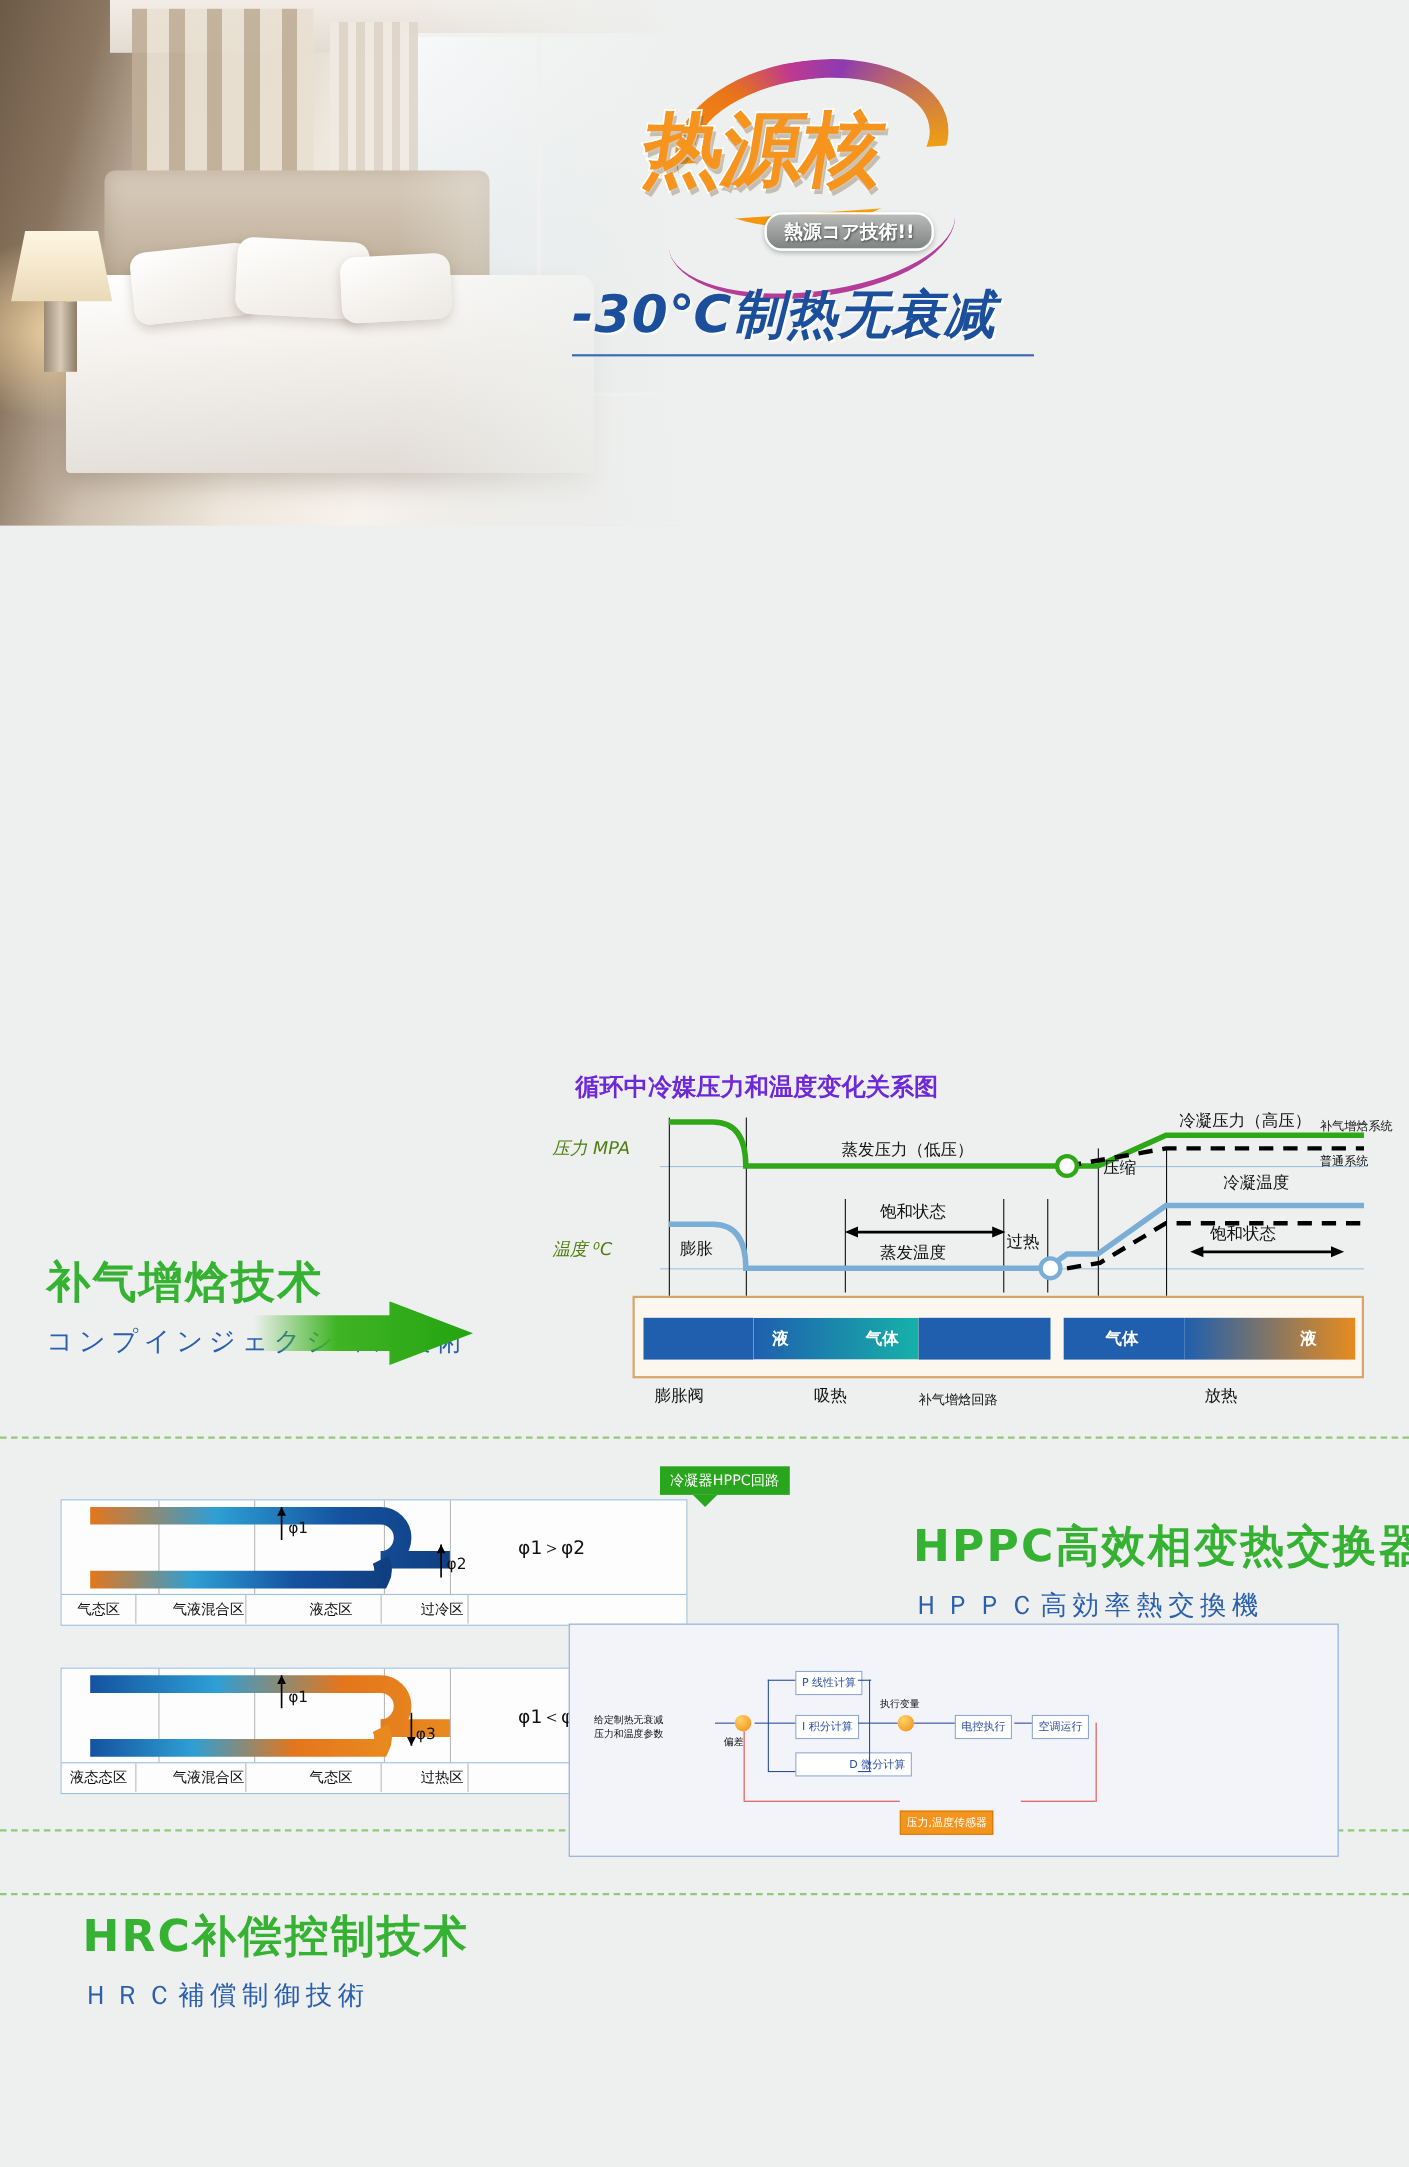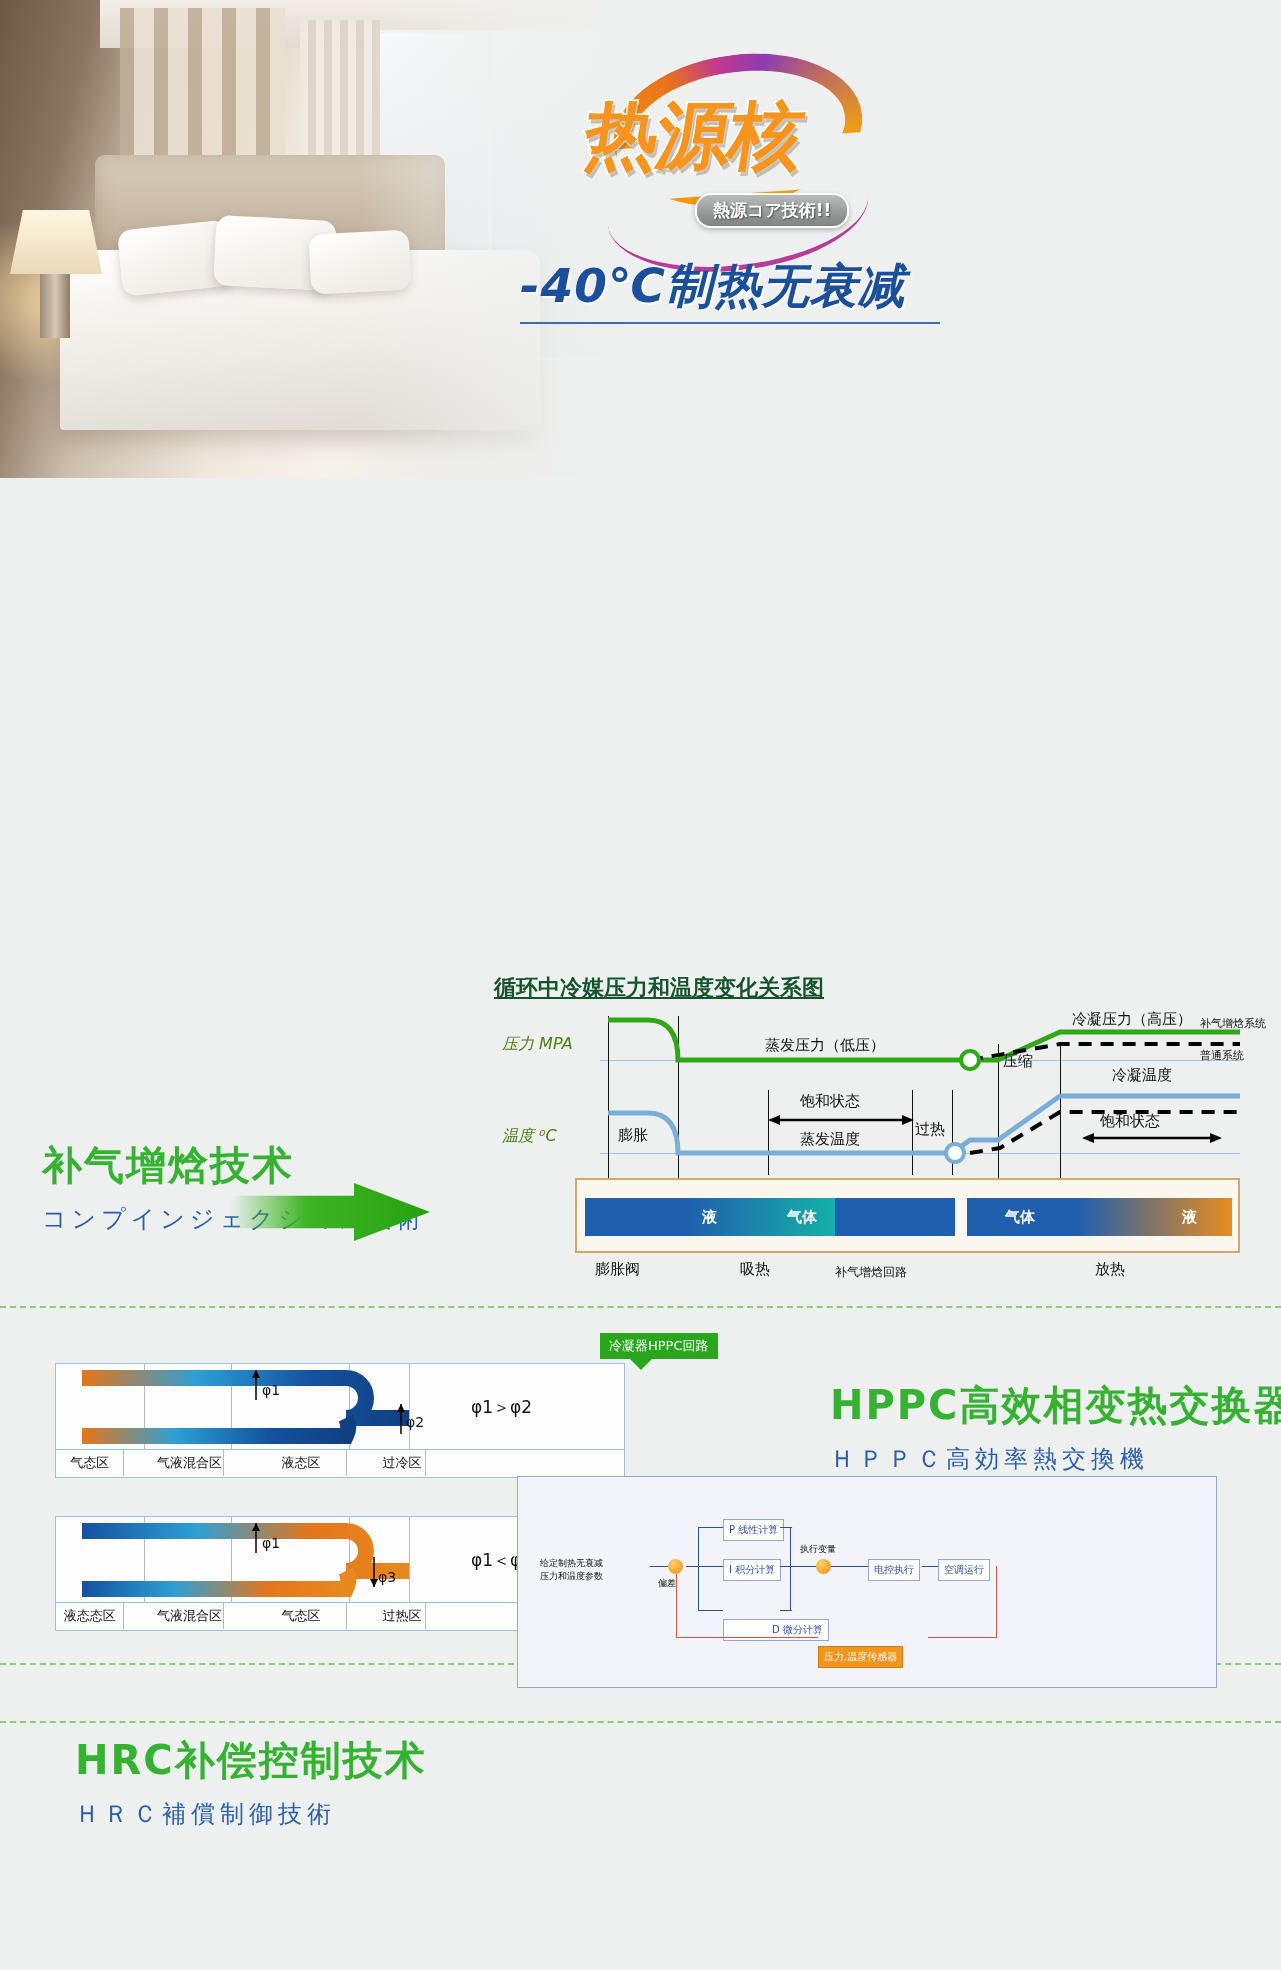--- a/index.html
+++ b/index.html
@@ -120,21 +120,21 @@
   .sec { position:absolute; left:0; width:1281px; }
   .divider{
     position:absolute; left:0; width:1281px; height:0;
     border-top:2px dashed #5fb63a; opacity:.65;
   }
   .title-cn { font-size:40px; font-weight:bold; color:#36b233; letter-spacing:2px; white-space:nowrap; }
   .title-jp { font-size:24px; color:#2a5fae; letter-spacing:5px; margin-top:10px; white-space:nowrap; }
 
   
   .chart-title{
-    position:absolute; left:494px; top:495px; font-size:22px; font-weight:bold; color:#14532d; white-space:nowrap;text-decoration:underline;
+    position:absolute; left:523px; top:495px; font-size:22px; font-weight:bold; color:#6d28d9; white-space:nowrap;
   }
   .chartbox{ position:absolute; left:500px; top:530px; width:740px; height:300px; }
   .axis-label{ position:absolute; font-size:16px; color:#4d7c0f; white-space:nowrap;font-style:italic; }
   .glbl{ position:absolute; font-size:15px; color:#111; white-space:nowrap; }
   .tiny{ font-size:10px; }
   .vline{ position:absolute; width:1px; background:#111; }
   .hbase{ position:absolute; height:1px; background:#9fc0e0; }
   .arrow-big{
     position:absolute; left:230px; top:705px; width:200px; height:58px;
     background:linear-gradient(90deg, rgba(60,180,40,0) 0%, #3fb424 38%, #24a310 100%);
@@ -203,21 +203,21 @@
     <div class="lampbase"></div>
   </div>
 
   <div class="logo-wrap">
     <div class="logo-ring"></div>
     <div class="logo-swoosh"></div>
     <div class="logo-text">热源核</div>
     <div class="logo-badge">熱源コア技術!!</div>
   </div>
 
-  <div class="hero-tagline">-40℃制热无衰减</div>
+  <div class="hero-tagline">-30℃制热无衰减</div>
   <div class="hero-rule"></div>
 </div>
 
 <div class="sec">
   <div style="position:absolute;left:42px;top:660px;">
     <div class="title-cn">补气增焓技术</div>
     <div class="title-jp">コンプインジェクション技術</div>
   </div>
   <div class="arrow-big"></div>
 
@@ -380,21 +380,21 @@
   </div>
 
   <div class="hrc-box">
     <div class="hcap" style="left:22px;top:80px;width:110px;">给定制热无衰减</div>
     <div class="hcap" style="left:22px;top:93px;width:110px;">压力和温度参数</div>
     <div class="hsum" style="left:150px;top:82px;"></div>
     <div class="hcap" style="left:140px;top:100px;width:36px;">偏差</div>
 
     <div class="hnode" style="left:205px;top:42px;">P 线性计算</div>
     <div class="hnode" style="left:205px;top:82px;">I 积分计算</div>
-    <div class="hnode" style="left:205px;top:142px;padding-left:48px;">D 微分计算</div>
+    <div class="hnode" style="left:205px;top:116px;padding-left:48px;">D 微分计算</div>
 
     <div class="hsum" style="left:298px;top:82px;"></div>
     <div class="hcap" style="left:282px;top:66px;width:52px;">执行变量</div>
 
     <div class="hnode" style="left:350px;top:82px;">电控执行</div>
     <div class="hnode" style="left:420px;top:82px;">空调运行</div>
     <div class="hnode sensor" style="left:300px;top:152px;background:#f3941c;color:#fff;border-color:#d77a0a;">压力,温度传感器</div>
 
     <div class="hline" style="left:132px;top:89px;width:18px;height:1px;"></div>
     <div class="hline" style="left:168px;top:89px;width:37px;height:1px;"></div>

